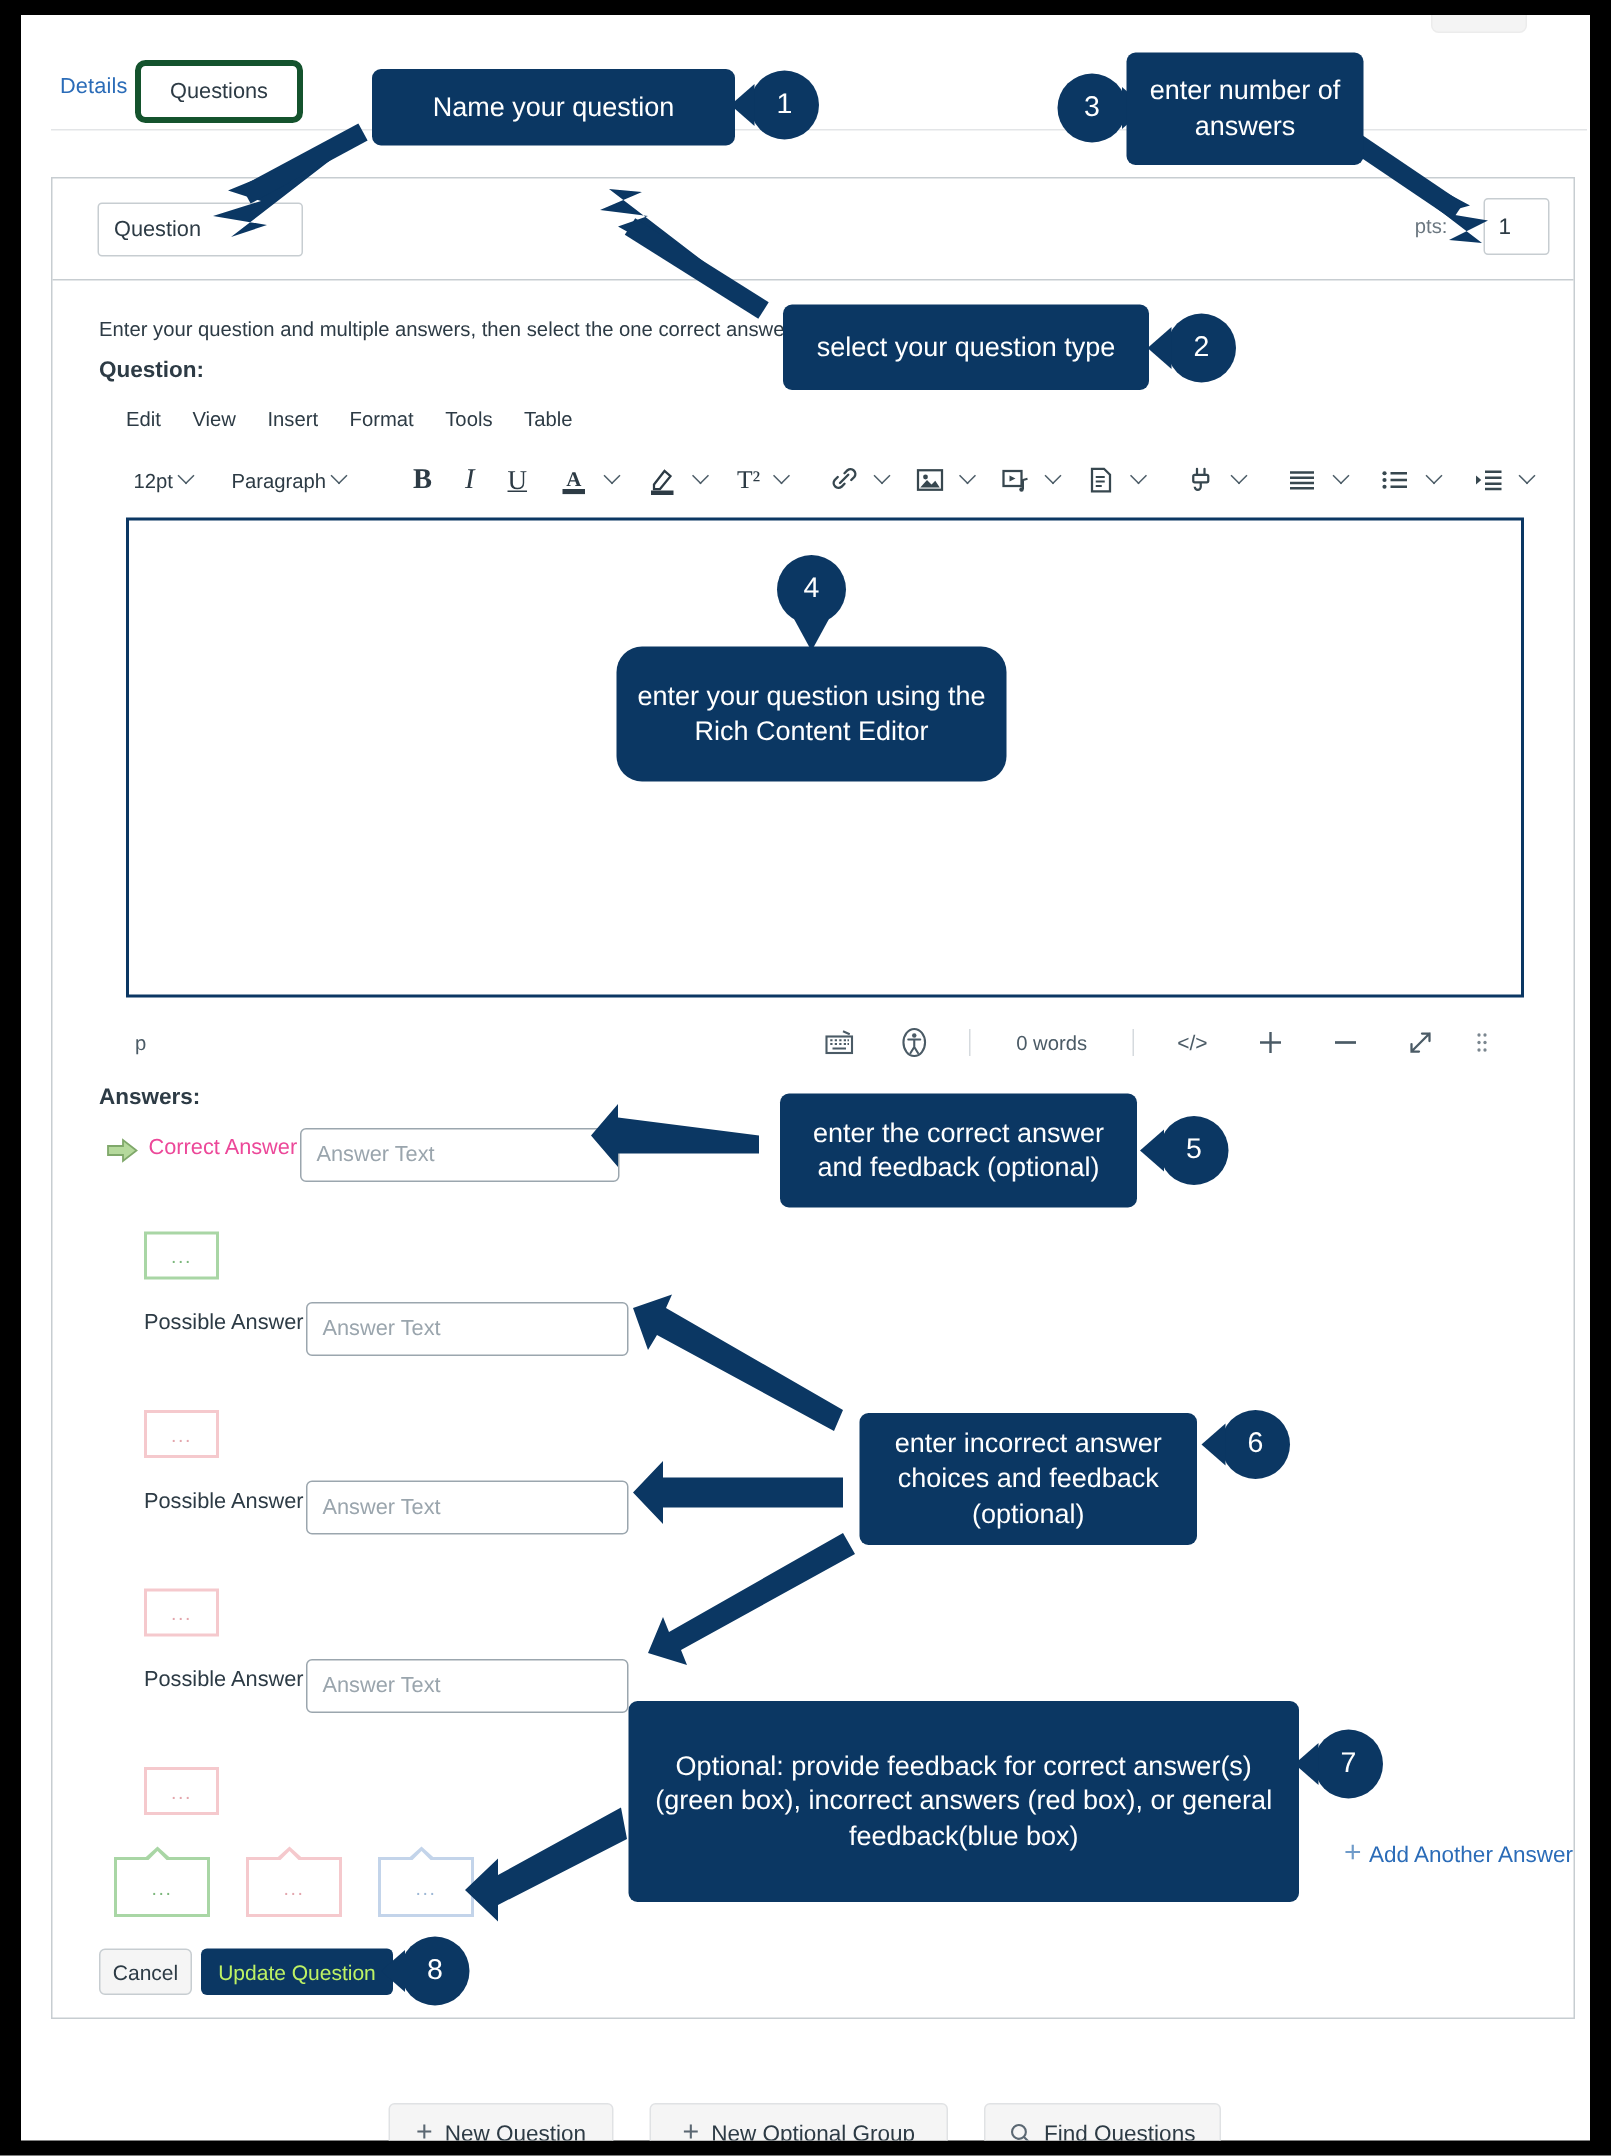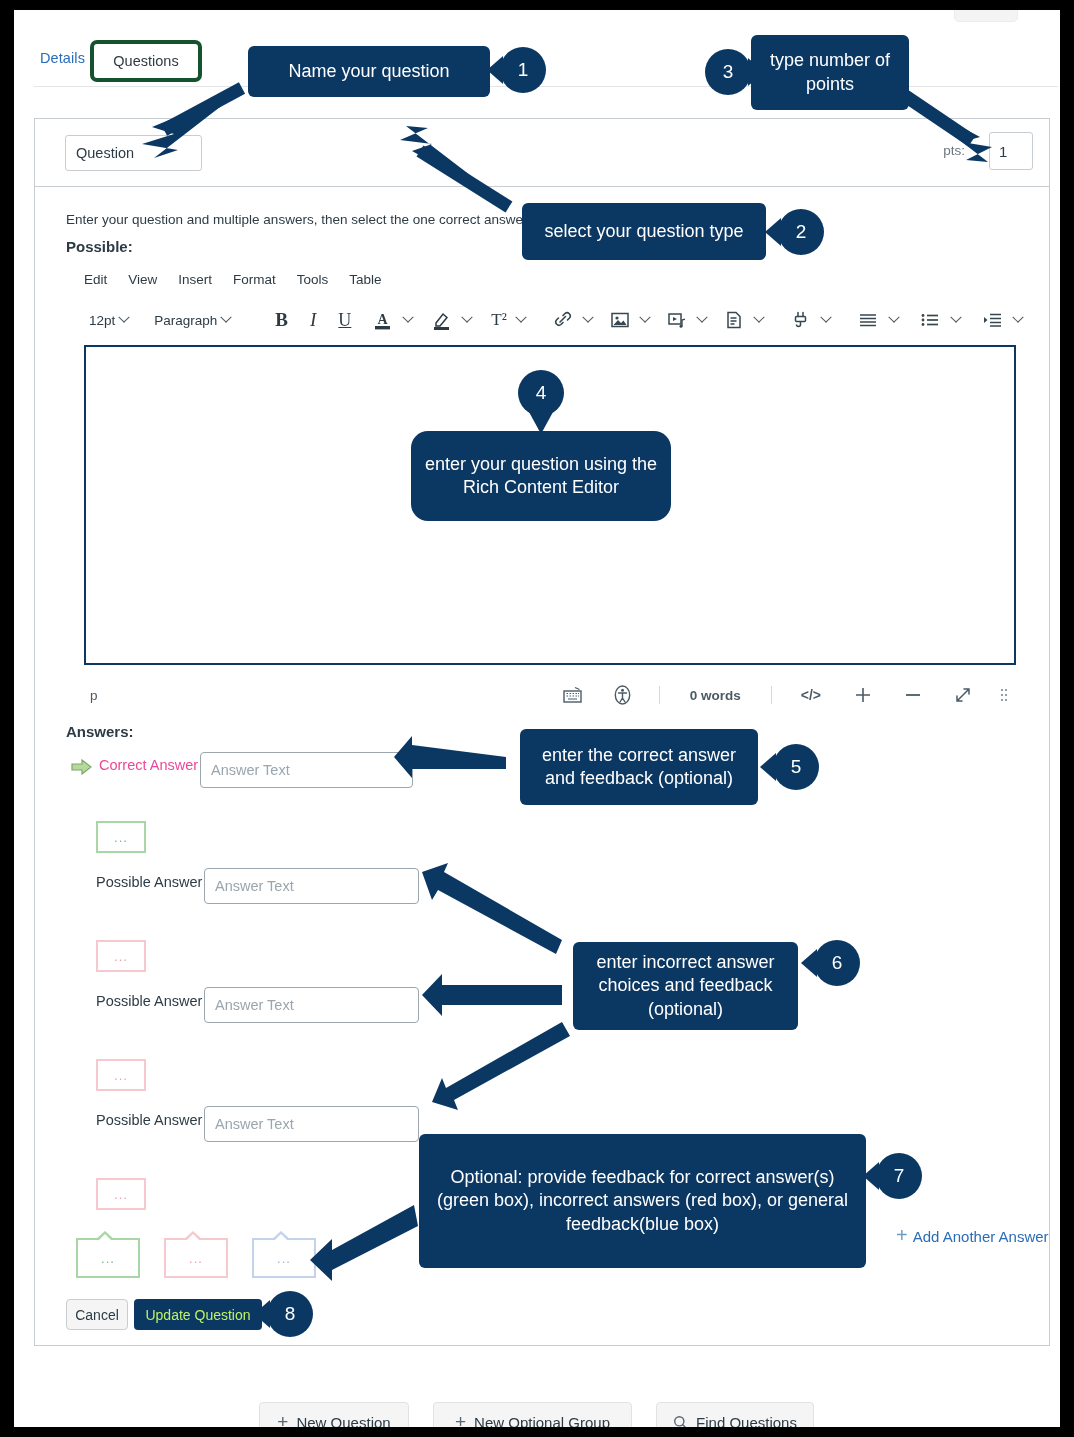--- a/index.html
+++ b/index.html
@@ -112,22 +112,22 @@
     position:absolute; left:18px; top:80px; width:932px; height:320px;
     border:2px solid #0b3763; background:#ffffff;
   }
   .rce-status {
     position:absolute; left:18px; top:412px; width:932px; height:36px;
     display:flex; align-items:center;
     font-size:13.5px; color:#4b5b66;
   }
   .rce-path { margin-left:6px; }
   .status-right {
-    position:absolute; right:0; top:0; height:36px;
-    display:flex; align-items:center; gap:12px;font-weight:bold;
+    position:absolute; right:16px; top:0; height:36px;
+    display:flex; align-items:center; gap:12px;
   }
   .st-ico { padding:0 9px; display:flex; align-items:center; }
   .st-sep { width:1px; height:18px; background:#d5dade; margin:0 6px; }
   
   .answers-label {
     position:absolute; left:31px; top:604px;
     font-size:15px; font-weight:bold; color:#2d3b45;
   }
   .ans-arrow {
     position:absolute; left:36px; top:639px; width:22px; height:18px;
@@ -255,21 +255,21 @@
 
   <div class="card">
 
     <div class="card-header">
       <div class="qname-input">Question</div>
       <div class="pts-label">pts:</div>
       <div class="pts-input">1</div>
     </div>
 
     <div class="hint">Enter your question and multiple answers, then select the one correct answer.</div>
-    <div class="qlabel">Possible:</div>
+    <div class="qlabel">Question:</div>
 
     <div class="rce">
 
       <div class="rce-menu">
         <span>Edit</span>
         <span>View</span>
         <span>Insert</span>
         <span>Format</span>
         <span>Tools</span>
         <span>Table</span>
@@ -525,21 +525,21 @@
 
     <path d="M400 1195 L318 1240 L318 1229 L296 1250 L318 1271 L318 1260 L404 1216 Z" fill="#0b3763"></path>
   </svg>
 
   <div class="callout" style="left:234px; top:36px; width:242px; height:51px;">Name your question</div>
   <div class="badge point-left" style="left:486px; top:37px;">1</div>
 
   <div class="callout" style="left:508px; top:193px; width:244px; height:57px;">select your question type</div>
   <div class="badge point-left" style="left:764px; top:199px;">2</div>
 
-  <div class="callout" style="left:737px; top:25px; width:158px; height:75px;">type number of points</div>
+  <div class="callout" style="left:737px; top:25px; width:158px; height:75px;">enter number of answers</div>
   <div class="badge point-right" style="left:691px; top:39px;">3</div>
 
   <div class="callout" style="left:397px; top:421px; width:260px; height:90px;border-radius:17px;">enter your question using the Rich Content Editor</div>
   <div class="badge point-down" style="left:504px; top:360px;">4</div>
 
   <div class="callout" style="left:506px; top:719px; width:238px; height:76px;">enter the correct answer and feedback (optional)</div>
   <div class="badge point-left" style="left:759px; top:734px;">5</div>
 
   <div class="callout" style="left:559px; top:932px; width:225px; height:88px;">enter incorrect answer choices and feedback (optional)</div>
   <div class="badge point-left" style="left:800px; top:930px;">6</div>

